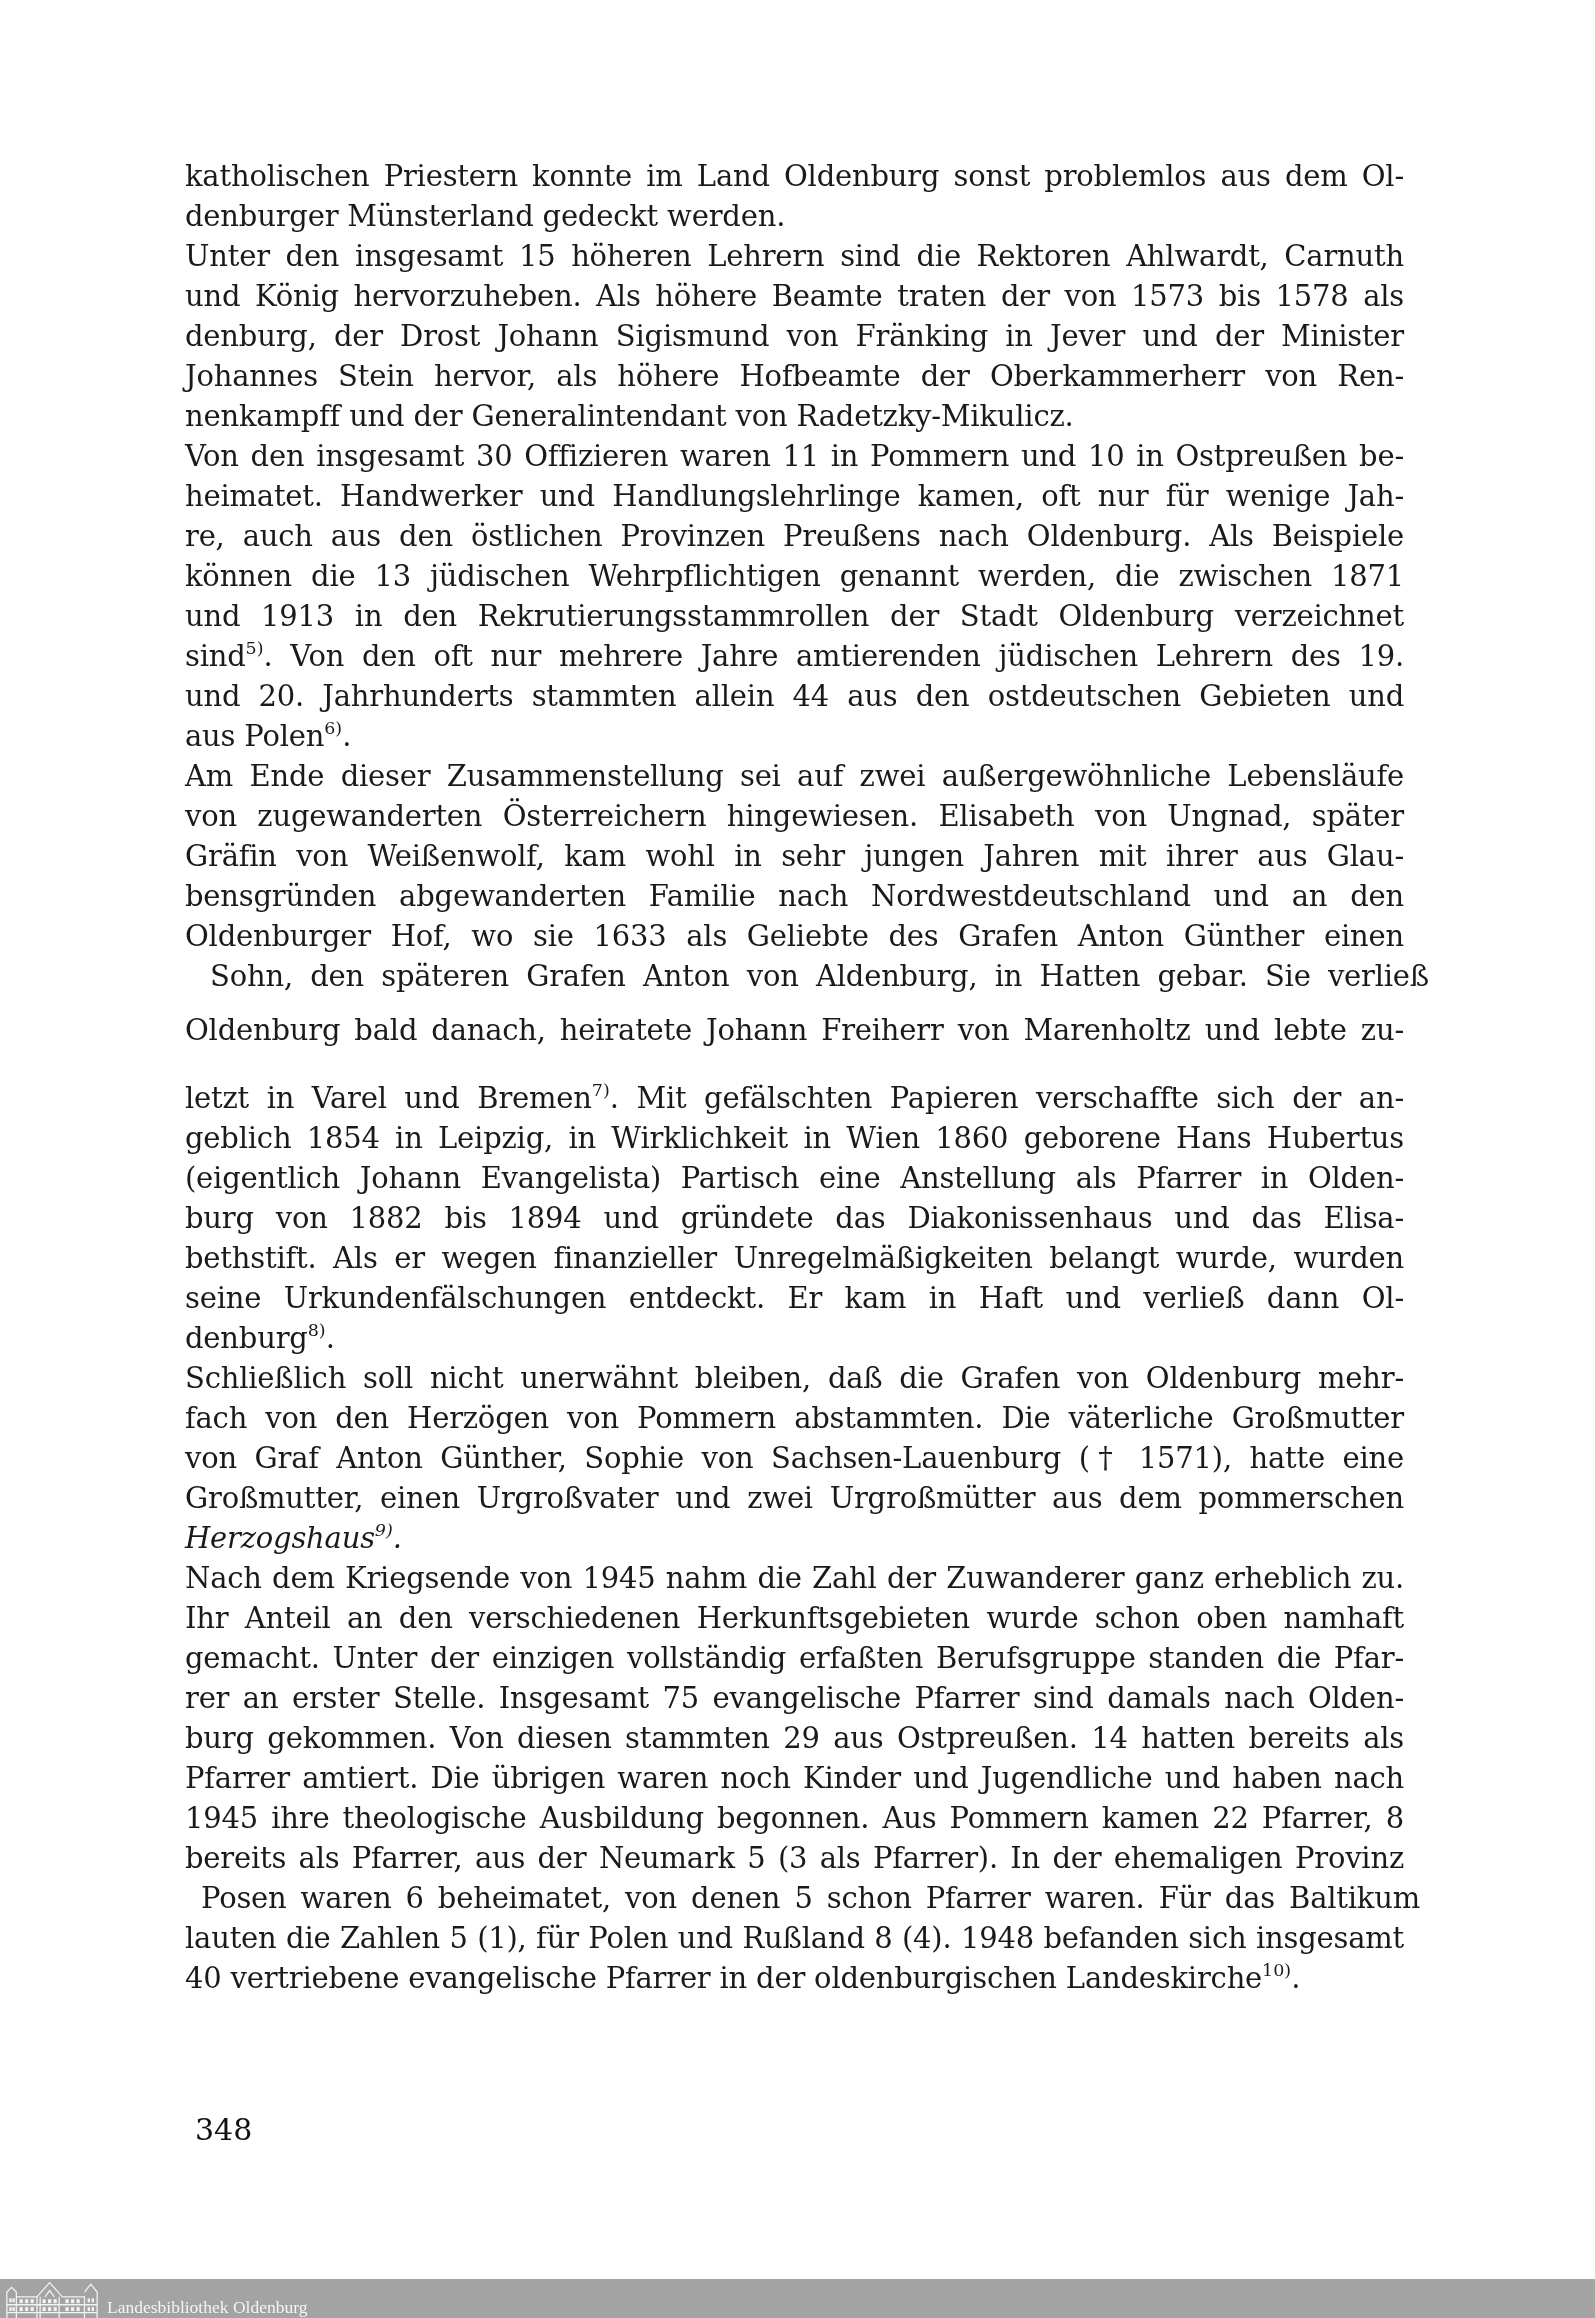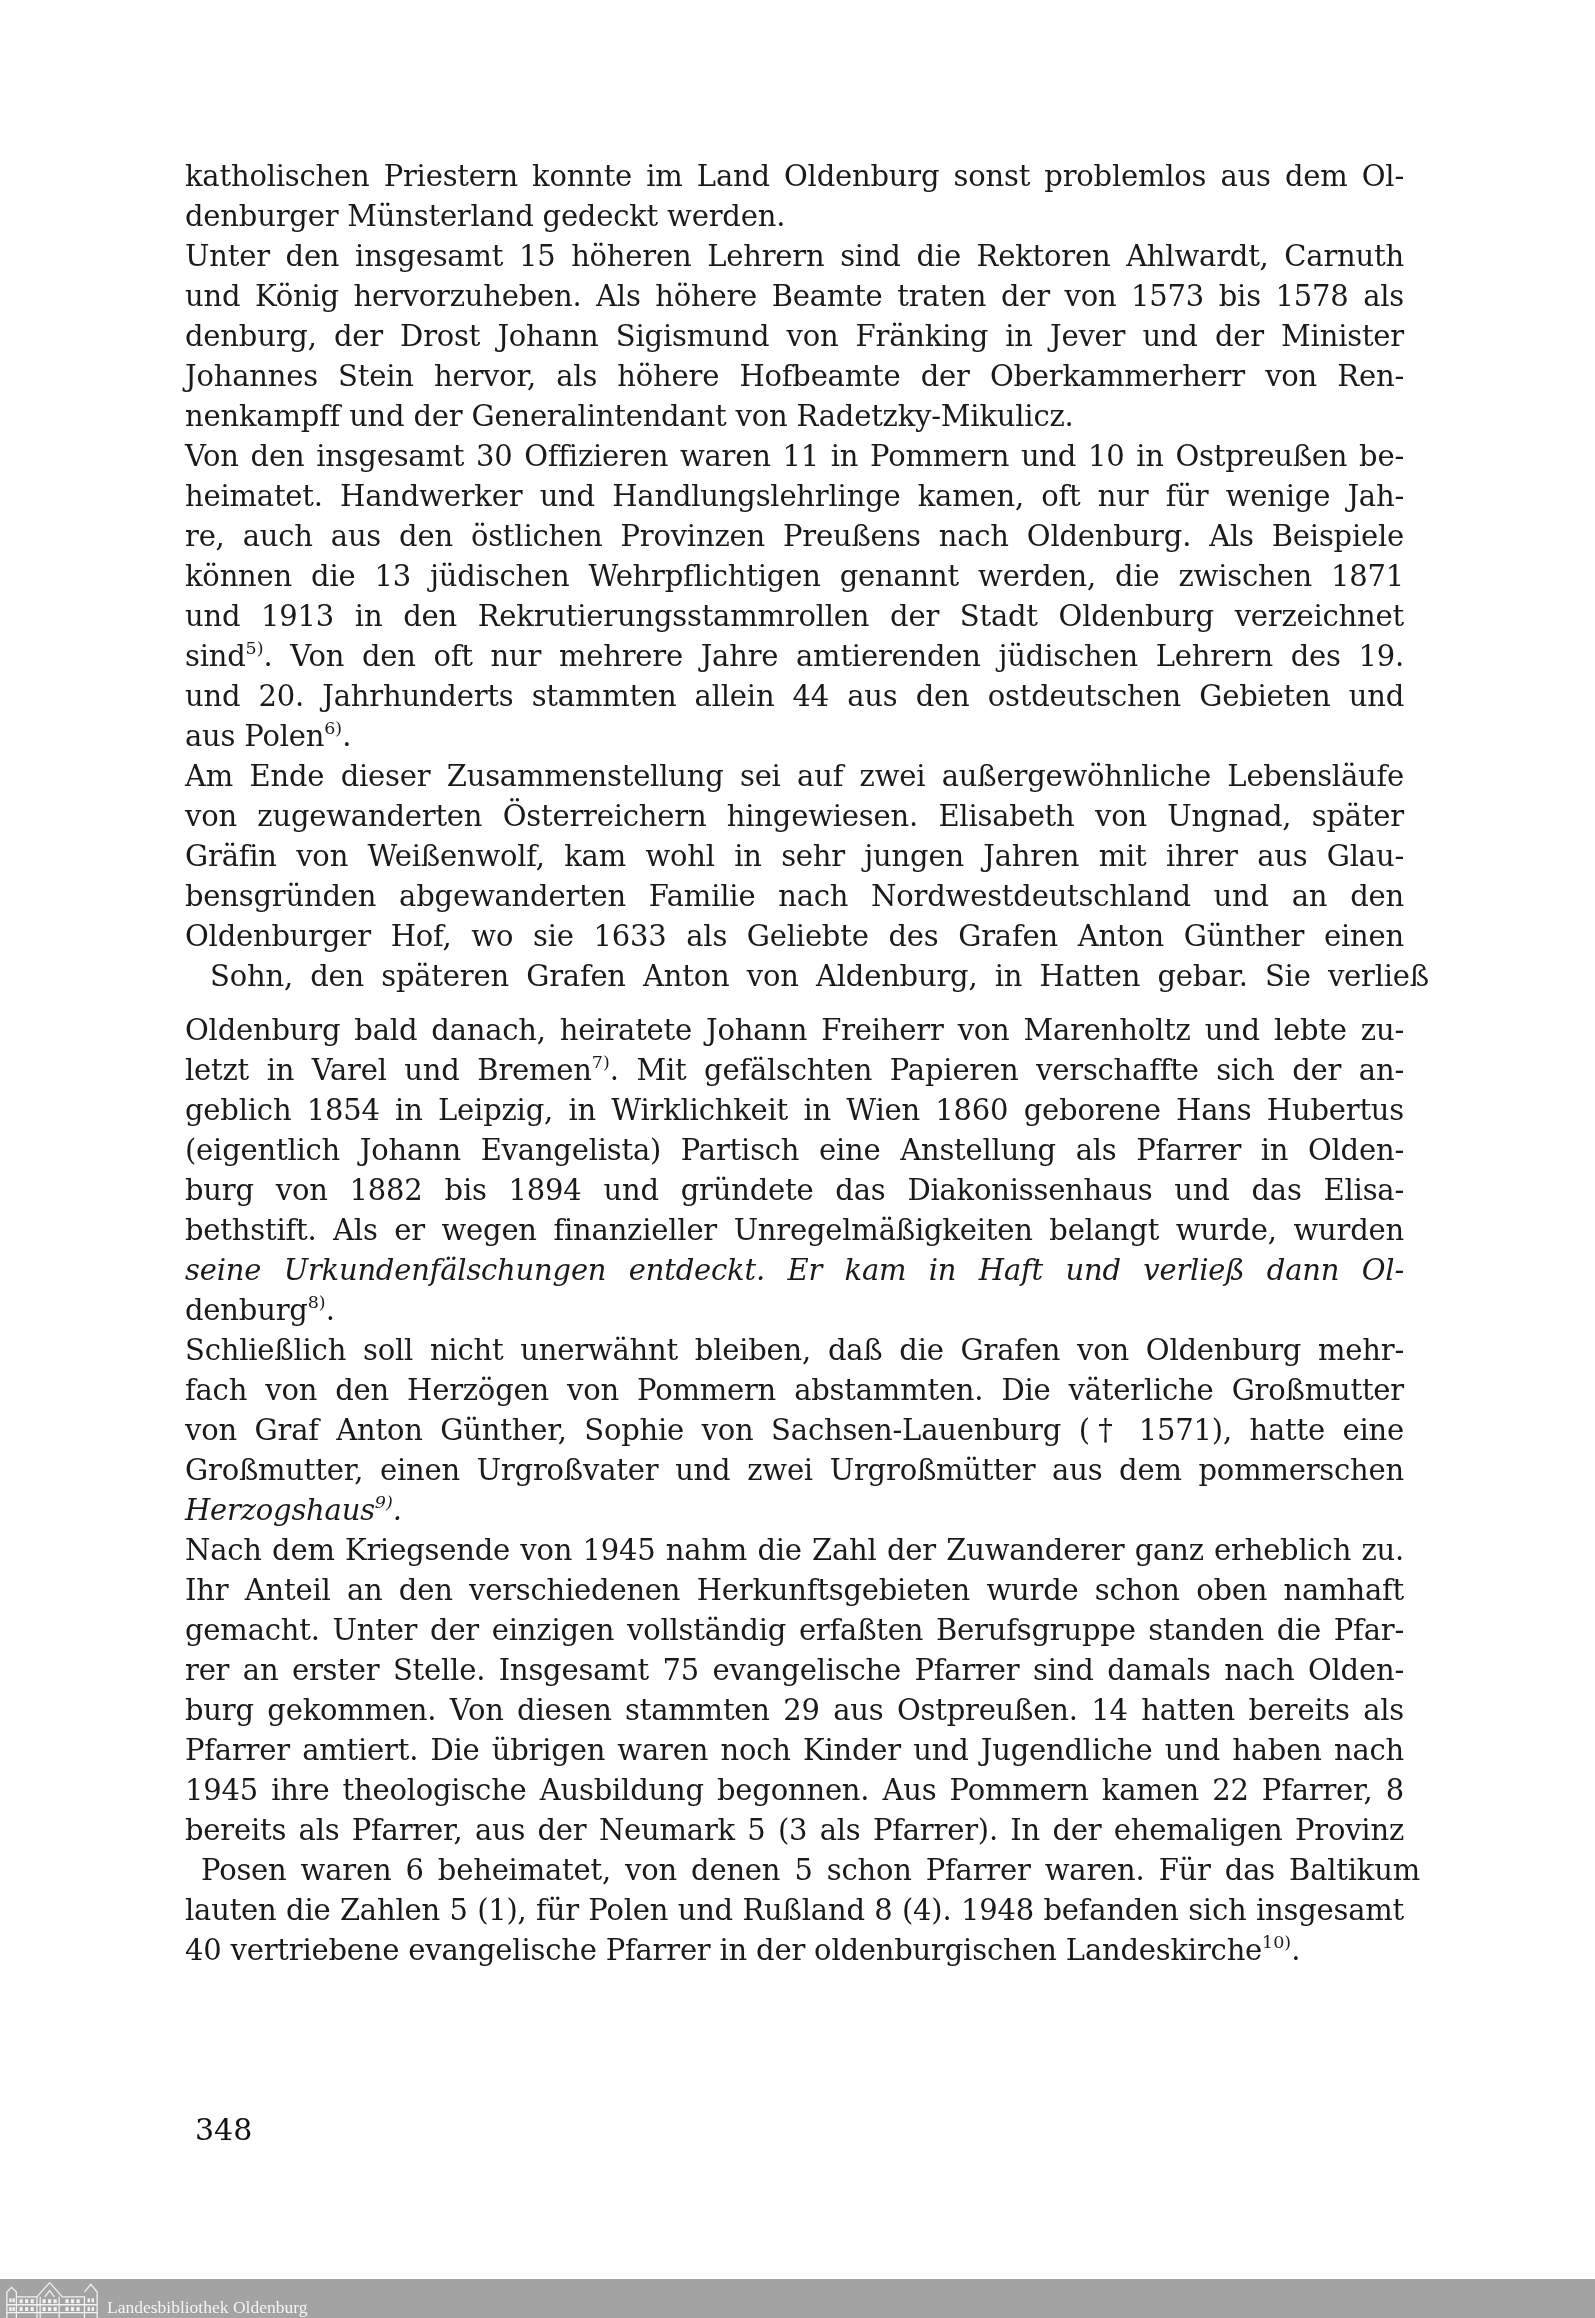--- a/index.html
+++ b/index.html
@@ -89,26 +89,26 @@
     <div class="line" style="text-align-last: justify; display: block; width: 1219px;"><span>sind</span><sup class="fn">5)</sup><span>. Von den oft nur mehrere Jahre amtierenden jüdischen Lehrern des 19.</span></div>
     <div class="line" style="text-align-last: justify; display: block; width: 1219px;"><span>und 20. Jahrhunderts stammten allein 44 aus den ostdeutschen Gebieten und</span></div>
     <div class="line last" style="text-align-last: left; display: block; width: 1219px;"><span>aus Polen</span><sup class="fn">6)</sup><span>.</span></div>
     <div class="line" style="text-align-last: justify; display: block; width: 1219px;"><span>Am Ende dieser Zusammenstellung sei auf zwei außergewöhnliche Lebensläufe</span></div>
     <div class="line" style="text-align-last: justify; display: block; width: 1219px;"><span>von zugewanderten Österreichern hingewiesen. Elisabeth von Ungnad, später</span></div>
     <div class="line" style="text-align-last: justify; display: block; width: 1219px;"><span>Gräfin von Weißenwolf, kam wohl in sehr jungen Jahren mit ihrer aus Glau-</span></div>
     <div class="line" style="text-align-last: justify; display: block; width: 1219px;"><span>bensgründen abgewanderten Familie nach Nordwestdeutschland und an den</span></div>
     <div class="line" style="text-align-last: justify; display: block; width: 1219px;"><span>Oldenburger Hof, wo sie 1633 als Geliebte des Grafen Anton Günther einen</span></div>
     <div class="line" style="text-align-last: justify; display: block; width: 1219px; margin-left: 25px;"><span>Sohn, den späteren Grafen Anton von Aldenburg, in Hatten gebar. Sie verließ</span></div>
     <div class="line" style="text-align-last: justify; display: block; width: 1219px; margin-top: 14px;"><span>Oldenburg bald danach, heiratete Johann Freiherr von Marenholtz und lebte zu-</span></div>
-    <div class="line" style="text-align-last: justify; display: block; width: 1219px;"><span>letzt in Varel und Bremen</span><sup class="fn">7)</sup><span>. Mit gefälschten Papieren verschaffte sich der an-</span></div>
+    <div class="line" style="text-align-last: justify; display: block; width: 1219px; margin-top: 28px;"><span>letzt in Varel und Bremen</span><sup class="fn">7)</sup><span>. Mit gefälschten Papieren verschaffte sich der an-</span></div>
     <div class="line" style="text-align-last: justify; display: block; width: 1219px;"><span>geblich 1854 in Leipzig, in Wirklichkeit in Wien 1860 geborene Hans Hubertus</span></div>
     <div class="line" style="text-align-last: justify; display: block; width: 1219px;"><span>(eigentlich Johann Evangelista) Partisch eine Anstellung als Pfarrer in Olden-</span></div>
     <div class="line" style="text-align-last: justify; display: block; width: 1219px;"><span>burg von 1882 bis 1894 und gründete das Diakonissenhaus und das Elisa-</span></div>
     <div class="line" style="text-align-last: justify; display: block; width: 1219px;"><span>bethstift. Als er wegen finanzieller Unregelmäßigkeiten belangt wurde, wurden</span></div>
-    <div class="line" style="text-align-last: justify; display: block; width: 1219px; font-style: italic;"><span>seine Urkundenfälschungen entdeckt. Er kam in Haft und verließ dann Ol-</span></div>
+    <div class="line" style="text-align-last: justify; display: block; width: 1219px;"><span>seine Urkundenfälschungen entdeckt. Er kam in Haft und verließ dann Ol-</span></div>
     <div class="line last" style="text-align-last: left; display: block; width: 1219px;"><span>denburg</span><sup class="fn">8)</sup><span>.</span></div>
     <div class="line" style="text-align-last: justify; display: block; width: 1219px;"><span>Schließlich soll nicht unerwähnt bleiben, daß die Grafen von Oldenburg mehr-</span></div>
     <div class="line" style="text-align-last: justify; display: block; width: 1219px;"><span>fach von den Herzögen von Pommern abstammten. Die väterliche Großmutter</span></div>
     <div class="line" style="text-align-last: justify; display: block; width: 1219px;"><span>von Graf Anton Günther, Sophie von Sachsen-Lauenburg († 1571), hatte eine</span></div>
     <div class="line" style="text-align-last: justify; display: block; width: 1219px;"><span>Großmutter, einen Urgroßvater und zwei Urgroßmütter aus dem pommerschen</span></div>
     <div class="line last" style="text-align-last: left; display: block; width: 1219px; font-style: italic;"><span>Herzogshaus</span><sup class="fn">9)</sup><span>.</span></div>
     <div class="line" style="text-align-last: justify; display: block; width: 1219px;"><span>Nach dem Kriegsende von 1945 nahm die Zahl der Zuwanderer ganz erheblich zu.</span></div>
     <div class="line" style="text-align-last: justify; display: block; width: 1219px;"><span>Ihr Anteil an den verschiedenen Herkunftsgebieten wurde schon oben namhaft</span></div>
     <div class="line" style="text-align-last: justify; display: block; width: 1219px;"><span>gemacht. Unter der einzigen vollständig erfaßten Berufsgruppe standen die Pfar-</span></div>
     <div class="line" style="text-align-last: justify; display: block; width: 1219px;"><span>rer an erster Stelle. Insgesamt 75 evangelische Pfarrer sind damals nach Olden-</span></div>

